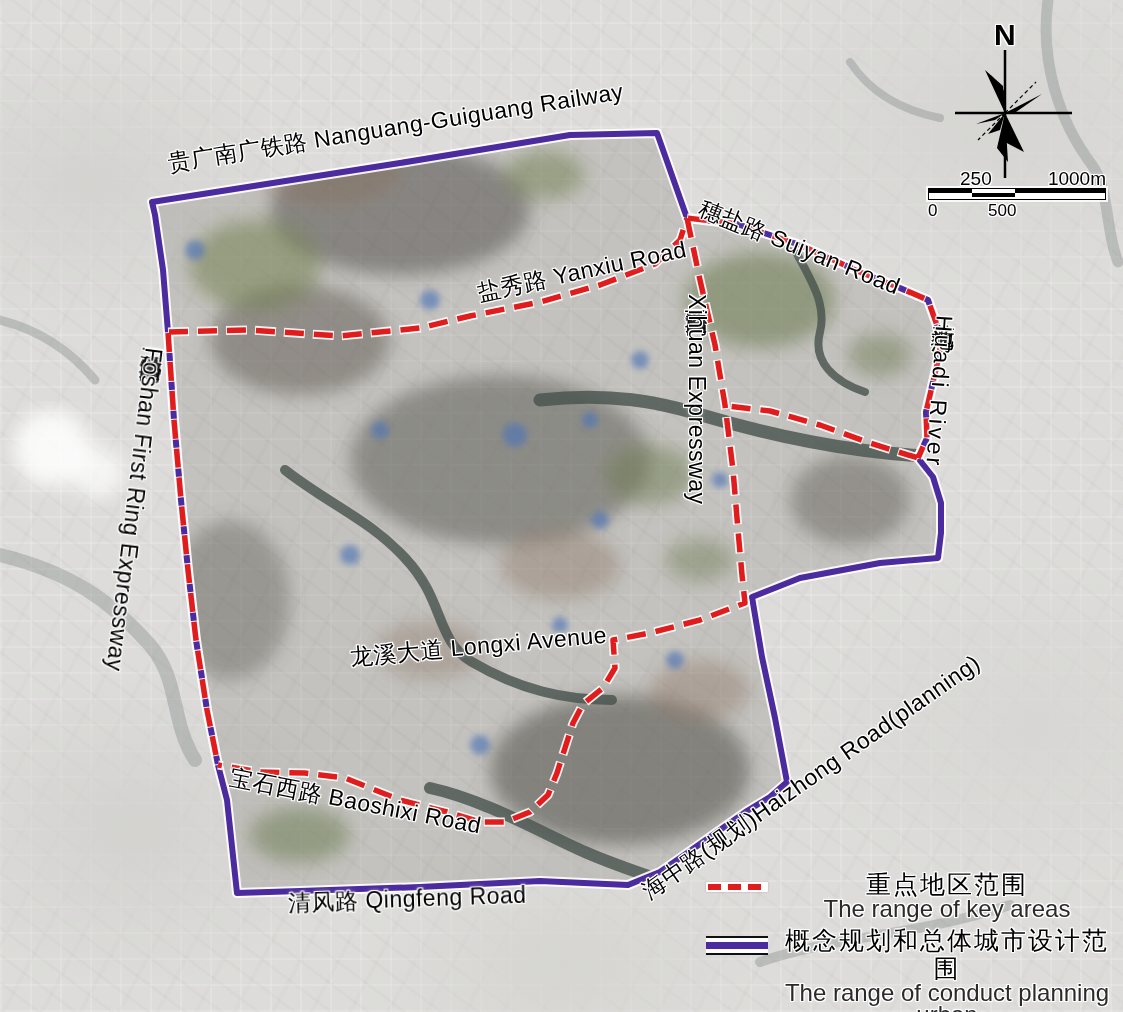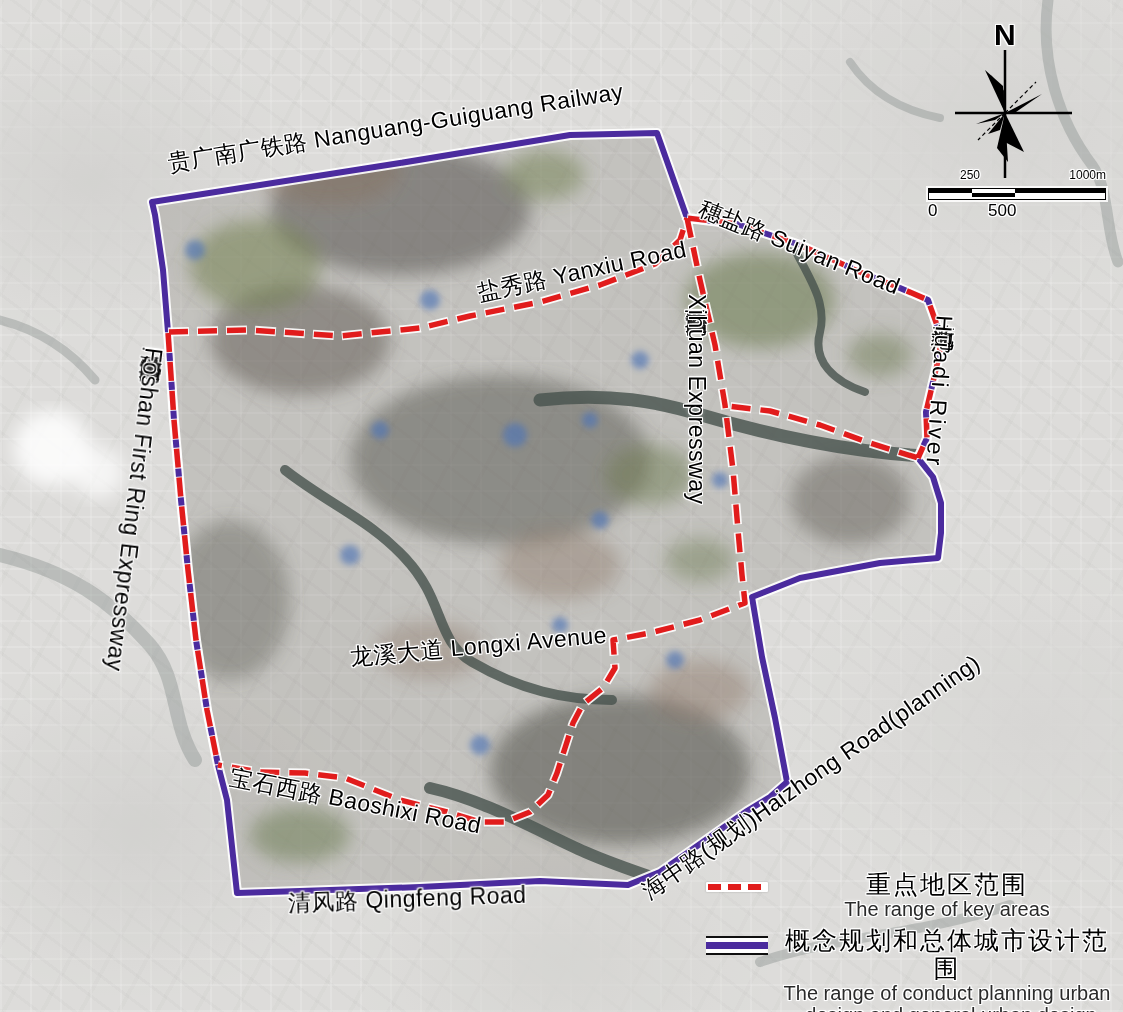--- a/index.html
+++ b/index.html
@@ -25,21 +25,21 @@
   }
   .road-label{
     position:absolute;color:#000;font-size:23px;white-space:nowrap;letter-spacing:.5px;
   }
   .v-label{
     writing-mode:vertical-lr;text-orientation:mixed;
   }
   .north-label{position:absolute;left:994px;top:18px;font-size:30px;font-weight:bold;color:#000;}
   
   .scalebar{position:absolute;left:928px;top:168px;width:178px;color:#000;}
-  .scalebar .nums-top{position:relative;height:20px;font-size:12px;}
+  .scalebar .nums-top{position:relative;height:20px;font-size:19px;}
   .scalebar .nums-top .t250{position:absolute;left:32px;}
   .scalebar .nums-top .t1000{position:absolute;right:0px;}
   .scalebar .bar{position:relative;height:10px;border:1px solid #000;background:#fff;box-shadow:0 0 0 2px rgba(255,255,255,.85);}
   .scalebar .seg{position:absolute;top:0;height:4px;}
   .scalebar .seg.b{background:#000;}
   .scalebar .seg.low{top:4px;}
   .scalebar .nums-bot{position:relative;height:20px;font-size:17px;}
   .scalebar .t0{position:absolute;left:0px;top:1px;}
   .scalebar .t500{position:absolute;left:60px;top:1px;}
   
@@ -51,21 +51,21 @@
   }
   .sw-dash .dashes{position:absolute;left:2px;right:2px;top:2px;height:6px;
     background:repeating-linear-gradient(90deg,#e11c1c 0 13px,rgba(0,0,0,0) 13px 20px);}
   .sw-road{
     position:absolute;left:2px;top:10px;width:62px;height:15px;background:#fff;
     border-top:2px solid #101010;border-bottom:2px solid #101010;
   }
   .sw-road .purple{position:absolute;left:0;right:0;top:4px;height:7px;background:#4b2b9e;}
   .legend-text{margin-left:68px;}
   .legend-zh{font-size:25px;letter-spacing:2px;color:#000;line-height:28px;}
-  .legend-en{font-size:20px;color:#2a2a2a;line-height:22px;}
+  .legend-en{font-size:24px;color:#2a2a2a;line-height:22px;}
 </style>
 </head>
 <body>
 
 <div class="map">
 
   <svg class="overlay" width="1123" height="1012" viewBox="0 0 1123 1012">
     <defs>
       <clipPath id="insideBoundary">
         <path d="M152,202 L400,163 L570,135 L657,133 L687,218 L737,224 L800,245 L860,272 L900,288 L928,300 L938,328 L940,352 L933,382 L926,412 L927,438 L918,458 L933,477 L941,503 L941,533 L938,558 L880,563 L800,578 L752,597 L757,627 L762,657 L775,718 L787,782 L770,797 L747,811 L700,844 L660,872 L628,885 L540,881 L420,887 L300,891 L237,893 L227,800 L218,765 L207,710 L196,640 L188,570 L181,500 L174,420 L168,332 L163,270 L155,215 Z"></path>

